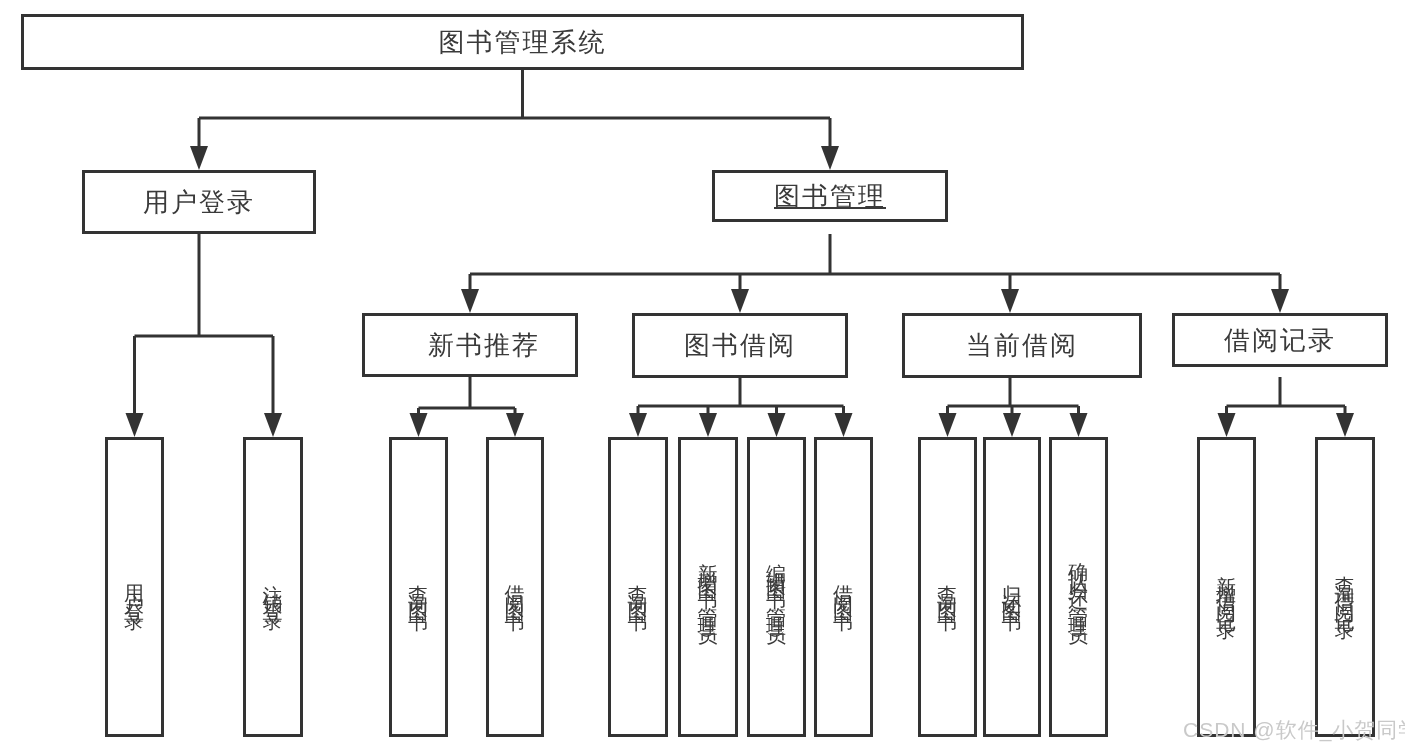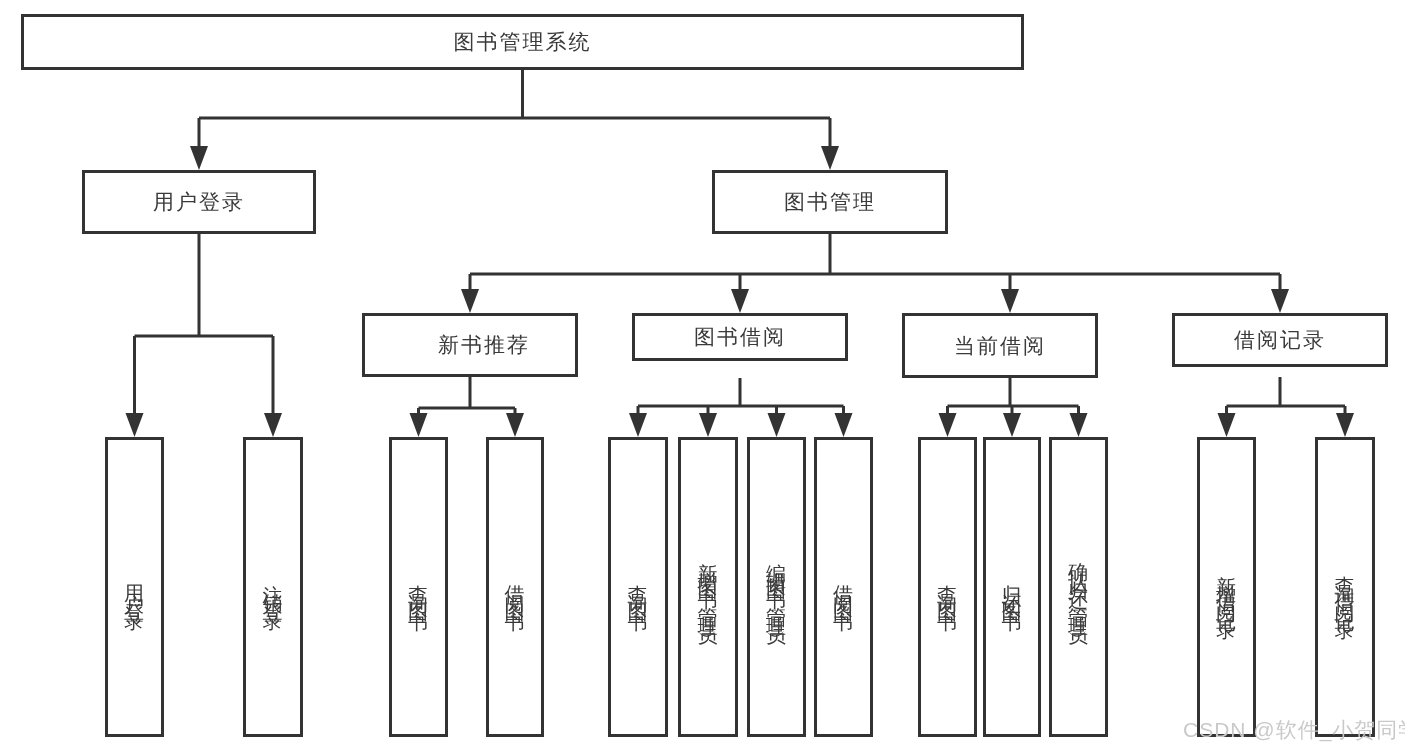--- a/index.html
+++ b/index.html
@@ -26,41 +26,41 @@
     box-sizing: border-box;
     background: #ffffff;
     border: 3px solid #333333;
     display: flex;
     align-items: center;
     justify-content: center;
     color: #3a3a3a;
     z-index: 2;
   }
   .hbox {
-    font-size: 21px;
+    font-size: 26px;
     letter-spacing: 2px;
     white-space: nowrap;
   }
   .vbox {
     top: 437px;
     height: 300px;
     writing-mode: vertical-rl;
     text-orientation: mixed;
     font-size: 20px;
     letter-spacing: 9px;
     line-height: 1;
     white-space: nowrap;
   }
   
   .n-root   { left: 21px;   top: 14px;  width: 1003px; height: 56px; }
   .n-ulogin { left: 82px;   top: 170px; width: 234px;  height: 64px; }
-  .n-bmgmt  { left: 712px;  top: 170px; width: 236px;  height: 64px; }
+  .n-bmgmt  { left: 712px;  top: 170px; width: 236px;  height: 52px; text-decoration: underline; }
   .n-newbk  { left: 362px;  top: 313px; width: 216px;  height: 64px; padding-left: 28px; }
-  .n-bborr  { left: 632px;  top: 313px; width: 216px;  height: 48px; }
-  .n-cborr  { left: 902px;  top: 313px; width: 196px;  height: 65px; }
+  .n-bborr  { left: 632px;  top: 313px; width: 216px;  height: 65px; }
+  .n-cborr  { left: 902px;  top: 313px; width: 240px;  height: 65px; }
   .n-brec   { left: 1172px; top: 313px; width: 216px;  height: 54px; }
   
   .lv-ulogin   { left: 105px;  width: 59px; }
   .lv-logout   { left: 243px;  width: 60px; }
   .lv-nbquery  { left: 389px;  width: 59px; }
   .lv-nbborrow { left: 486px;  width: 58px; }
   .lv-bbquery  { left: 608px;  width: 60px; }
   .lv-bbadd    { left: 678px;  width: 60px; }
   .lv-bbedit   { left: 747px;  width: 59px; }
   .lv-bbborrow { left: 814px;  width: 59px; }

